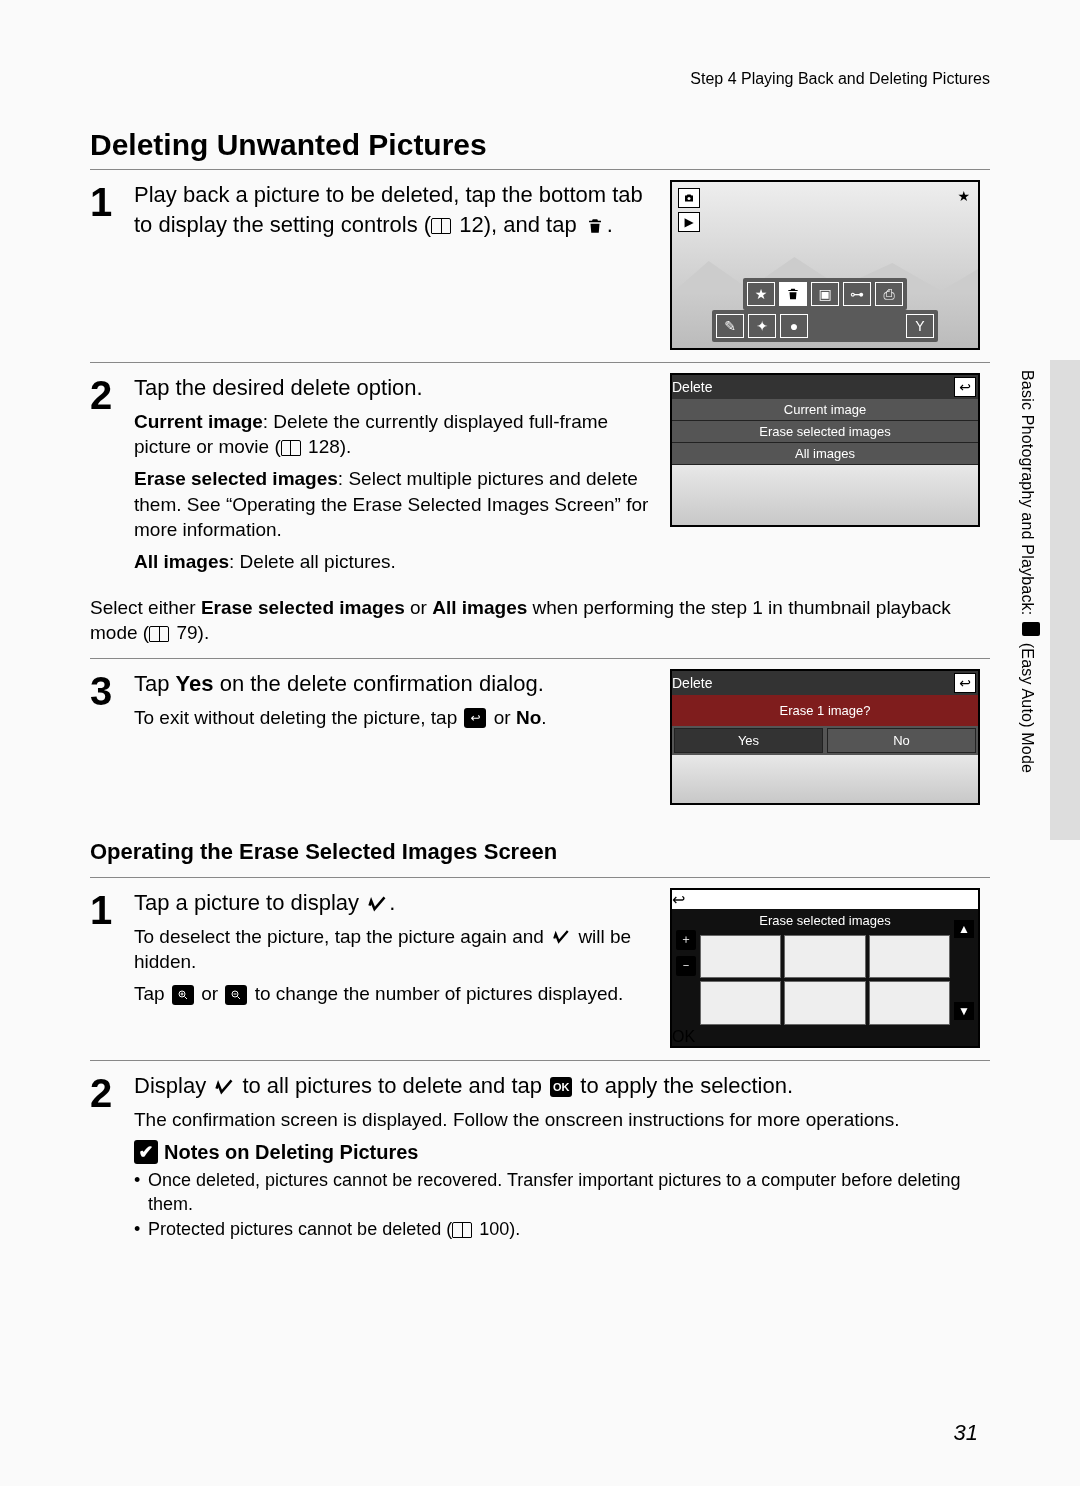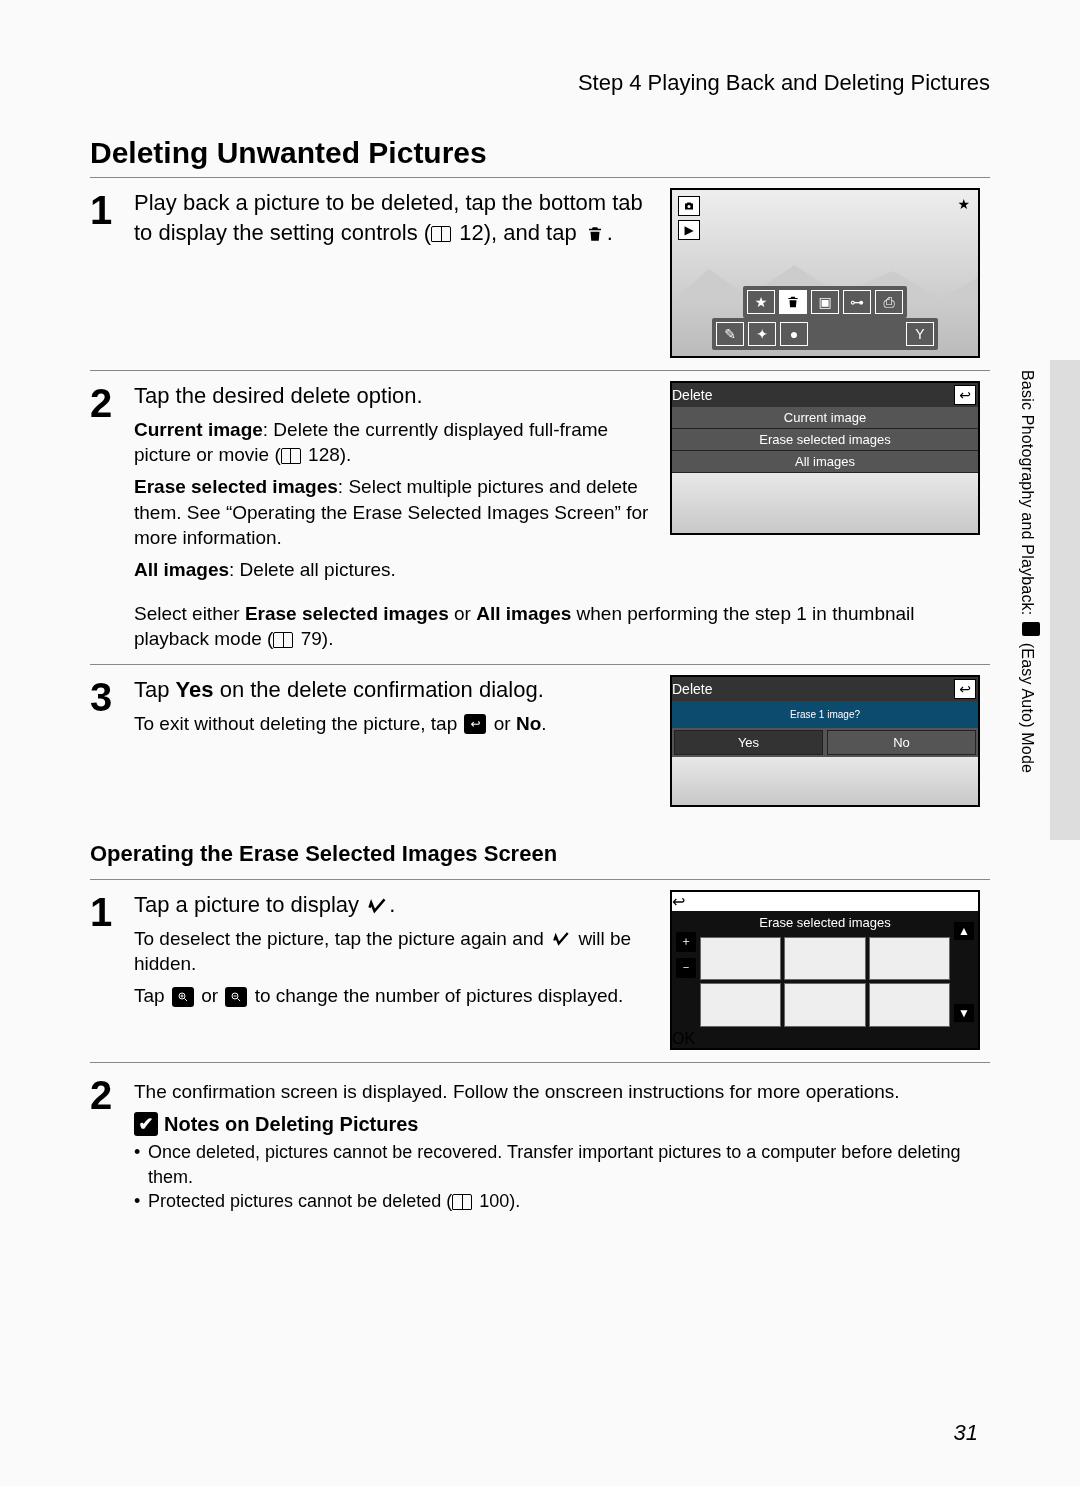--- a/index.html
+++ b/index.html
@@ -10,36 +10,36 @@
     min-height: 1486px;
     position: relative;
     color: #000;
   }
   .page {
     padding: 70px 90px 60px 90px;
     position: relative;
   }
   .top-right {
     text-align: right;
-    font-size: 22px;
+    font-size: 16px;
     margin-bottom: 40px;
   }
   h1.section-title {
     font-size: 30px;
     font-weight: 700;
     margin-bottom: 7px;
   }
   .step {
     border-top: 1px solid #888;
     padding: 10px 0 12px 0;
     display: flex;
     flex-direction: row;
     position: relative;
   }
-  .step.noborder { border-top: none; }
+  .step.noborder { border-top: none; flex-direction: column; }
   .step-num {
     font-size: 40px;
     font-weight: 700;
     width: 44px;
     flex-shrink: 0;
     line-height: 1;
     padding-top: 2px;
   }
   .step-body {
     flex: 1 1 auto;
@@ -79,24 +79,24 @@
     text-align: center;
     font-size: 13px;
     padding: 3px 0;
     border-bottom: 1px solid #222;
   }
   .screen .body {
     background: linear-gradient(#e8e8e8,#c8c8c8);
     height: 60px;
   }
   .screen .prompt {
-    background: #0c4a6e;
+    background: #7f1d1d;
     color: #fff;
     text-align: center;
-    font-size: 10px;
+    font-size: 13px;
     padding: 8px 0;
   }
   .screen .btnrow { display: flex; background:#555; }
   .screen .btn {
     flex:1; color:#fff; text-align:center; font-size:13px;
     border:1px solid #222; padding:4px 0; margin:2px;
   }
   .screen .back {
     position:absolute; top:2px; right:2px; width:22px; height:20px;
     background:#fff; border:1px solid #000; font-size:14px;
@@ -417,20 +417,31 @@
         <div class="arrow" style="top:30px;">▲</div>
         <div class="arrow" style="bottom:26px;">▼</div>
         <div class="ok">OK</div>
       </div>
     </div>
   </div>
 
   <div class="step force-wide">
     <div class="step-num">2</div>
     <div class="step-body">
+      <p class="lead">
+        <span>Display </span>
+        <span class="icon-outline">
+          <svg viewBox="0 0 24 24" width="20" height="20">
+              <path fill="none" stroke="#000" stroke-width="3" d="M3 14 L5 8 L9 18 L21 4"></path>
+            </svg>
+        </span>
+        <span> to all pictures to delete and tap </span>
+        <span class="icon-inline" style="font-weight:700;font-size:11px;">OK</span>
+        <span> to apply the selection.</span>
+      </p>
       <p class="detail">The confirmation screen is displayed. Follow the onscreen instructions for more operations.</p>
 
       <div class="notes-head">
         <span class="notes-icon">✔</span>
         <span>Notes on Deleting Pictures</span>
       </div>
       <ul class="notes">
         <li>Once deleted, pictures cannot be recovered. Transfer important pictures to a computer before deleting them.</li>
         <li>
           <span>Protected pictures cannot be deleted </span>

